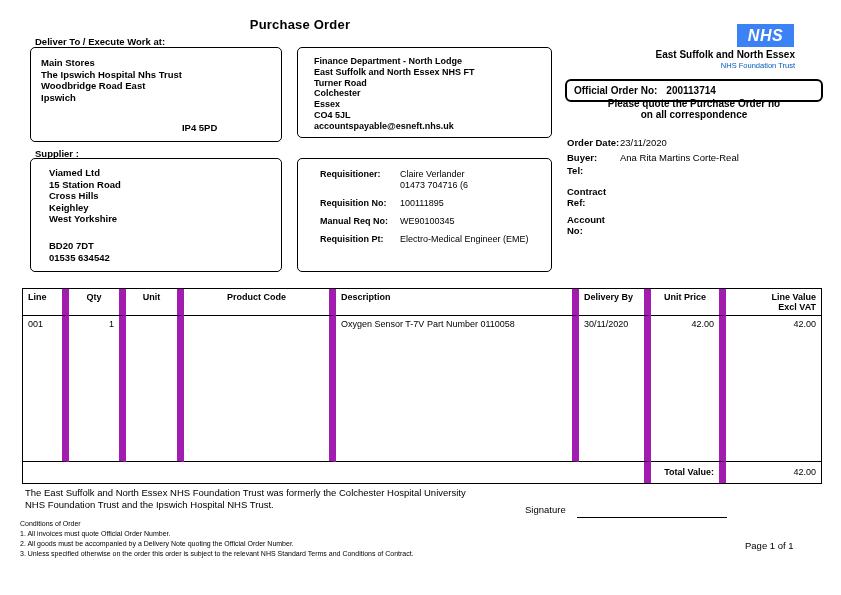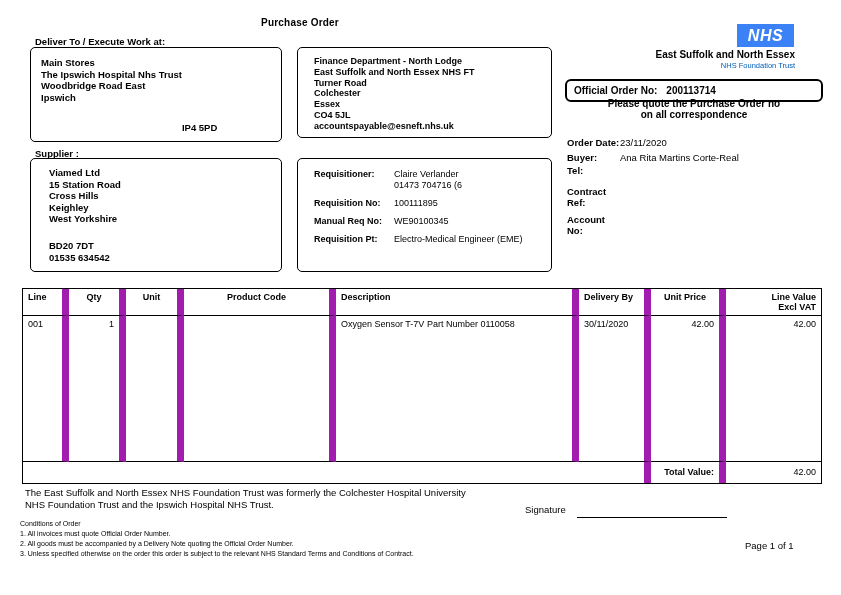--- a/index.html
+++ b/index.html
@@ -2,38 +2,38 @@
 <html><head>
 <meta charset="utf-8">
 <style>
   * { margin:0; padding:0; box-sizing:border-box; }
   html,body { background:#fff; }
   body { width:841px; height:595px; position:relative; overflow:hidden;
          font-family:"Liberation Sans","DejaVu Sans",sans-serif; color:#000; }
   .abs { position:absolute; }
   .pre { white-space:pre-line; }
 
-  .title { left:0; top:17px; width:600px; text-align:center; font-size:10px; font-weight:bold; letter-spacing:.2px; }
+  .title { left:0; top:17px; width:600px; text-align:center; font-size:13px; font-weight:bold; letter-spacing:.2px; }
 
   .sec-label { font-size:9.5px; font-weight:bold; }
   .box { border:1.5px solid #000; border-radius:5px; background:#fff; }
 
   .deliver-label { left:35px; top:36px; }
   .deliver-box { left:30px; top:47px; width:252px; height:95px; padding:9px 10px 8px; display:flex; flex-direction:row; }
   .addr { font-size:9.5px; line-height:11.5px; font-weight:bold; }
   .tail { margin-top:auto; }
 
   .invoice-label { left:313px; top:36px;margin-top:40px; }
   .invoice-box { left:297px; top:47px; width:255px; height:91px; padding:8px 16px; }
   .invoice-box .addr { font-size:9px; line-height:10.8px; }
 
   .supplier-label { left:35px; top:148px; }
   .supplier-box { left:30px; top:158px; width:252px; height:114px; padding:8px 18px; display:flex; flex-direction:column; }
 
-  .req-box { left:297px; top:158px; width:255px; height:114px; padding:10px 16px; font-size:9px; line-height:11px; }
+  .req-box { left:297px; top:158px; width:255px; height:114px; padding:10px 22px; font-size:9px; line-height:11px; }
   .req-row { display:flex; margin-bottom:7px; }
   .req-row .rl { width:80px; flex:none; font-weight:bold; }
   .req-row .rv { font-weight:normal; }
 
   .nhs-logo { left:737px; top:24px; width:57px; height:23px; background:#3b82f6; color:#fff;
               display:flex; align-items:center; justify-content:center;
               font-size:16px; font-weight:bold; font-style:italic; letter-spacing:.5px; }
   .nhs-org { left:600px; top:49px; width:195px; text-align:right; font-size:10px; font-weight:bold; }
   .nhs-foundation { left:600px; top:61px; width:195px; text-align:right; font-size:7.5px; color:#005EB8; }
 

